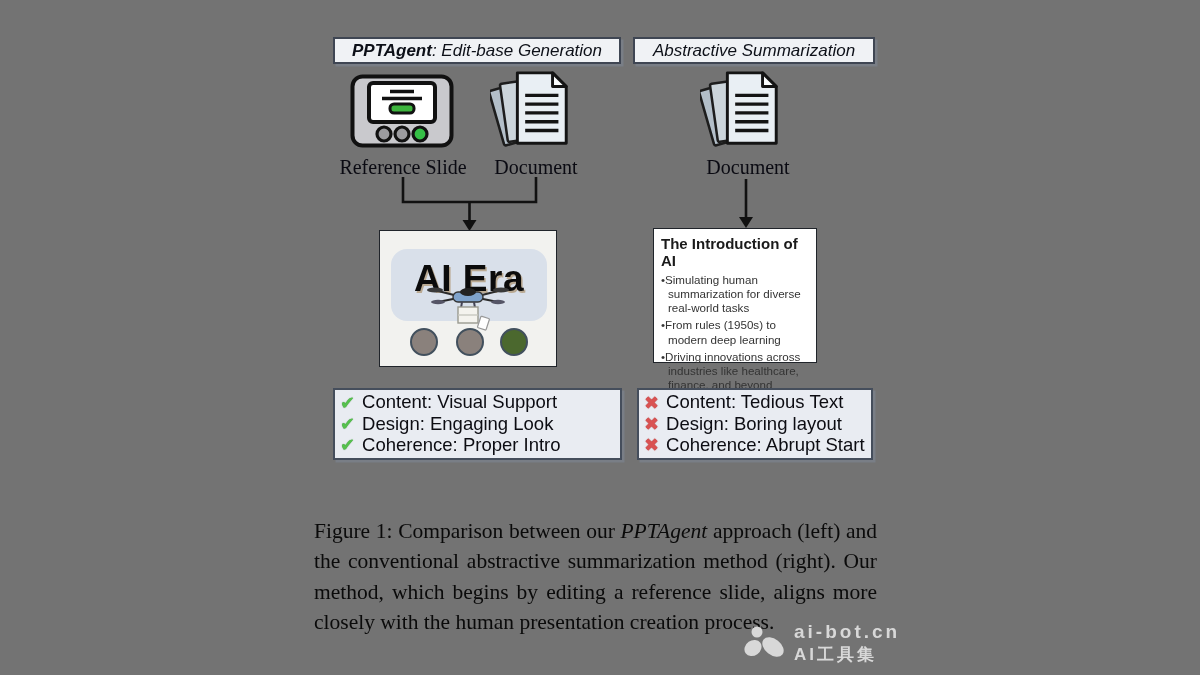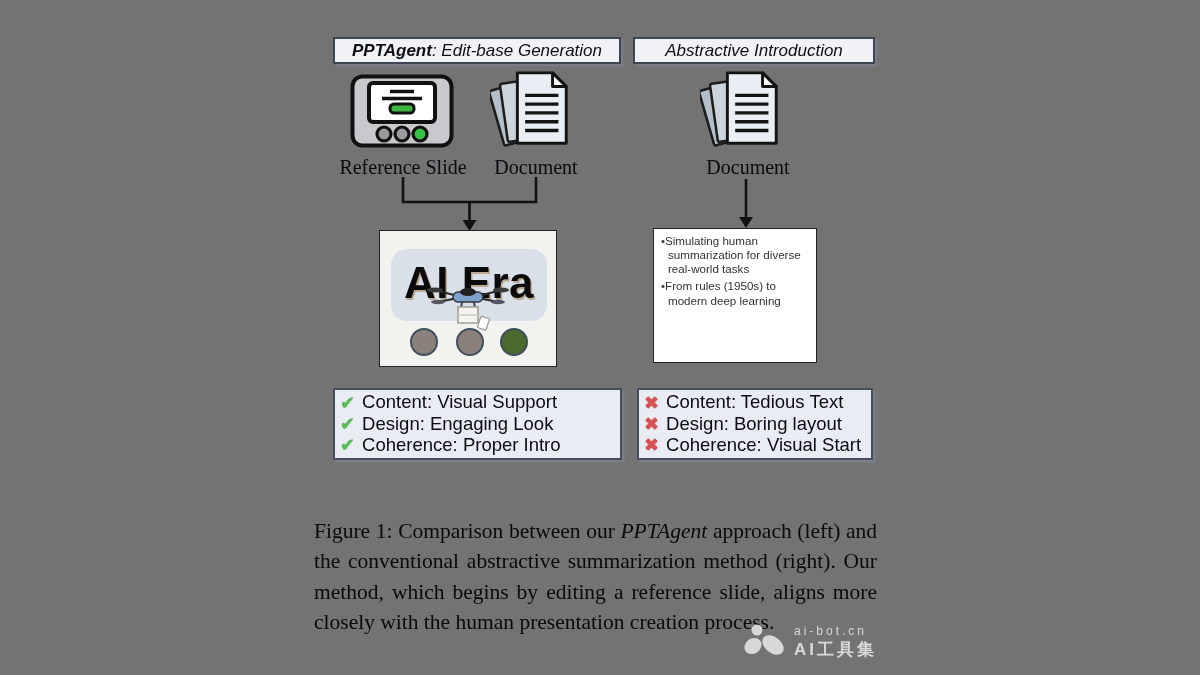--- a/index.html
+++ b/index.html
@@ -33,21 +33,21 @@
   
   .stack{position:absolute;box-sizing:border-box;border:1.8px solid #20242a;background:#fff;}
   .stack::before,.stack::after{content:"";position:absolute;box-sizing:border-box;
        width:100%;height:100%;background:#fbfbfa;border:1.8px solid #20242a;}
   .stack::after{left:5.5px;top:5.5px;z-index:-1;}
   .stack::before{left:12px;top:12px;z-index:-2;box-shadow:4px 5px 5px rgba(0,0,0,.4);}
 
   .left-slide{left:379px;top:230px;width:178px;height:137px;background:#f2f2ef;}
   .slide-banner{position:absolute;left:11px;top:18px;width:156px;height:72px;
                 background:#d9e0ea;border-radius:16px;}
-  .slide-title{text-align:center;margin-top:9px;font-size:44px;font-weight:bold;
+  .slide-title{text-align:center;margin-top:9px;font-size:37px;font-weight:bold;
                letter-spacing:.5px;color:#0b0b0b;
                text-shadow:1.5px 1.5px 0 rgba(155,115,60,.5);}
   .drone{position:absolute;left:50%;top:50px;transform:translateX(-50%);}
   .dot{position:absolute;top:97px;width:28px;height:28px;border-radius:50%;
        border:2px solid #42505d;box-sizing:border-box;}
   .dot1{left:30px;background:#8a817c;}
   .dot2{left:76px;background:#8a817c;}
   .dot3{left:120px;background:#4b682e;}
 
   .right-slide{left:653px;top:228px;width:164px;height:135px;background:#ffffff;
@@ -73,33 +73,33 @@
   
   .caption{position:absolute;left:314px;top:494px;width:563px;
            font-family:"Liberation Serif",serif;font-size:21.5px;line-height:30.5px;
            color:#0a0a0a;text-align:justify;}
   .cap-italic{font-style:italic;}
 
   
   .watermark{position:absolute;left:744px;top:621px;display:flex;align-items:center;
              gap:8px;color:#d8d8d8;}
   .wm-text{display:flex;flex-direction:column;}
-  .wm-line1{font-size:12px;font-weight:normal;letter-spacing:3px;}
+  .wm-line1{font-size:19px;font-weight:bold;letter-spacing:3px;}
   .wm-line2{font-size:17px;font-weight:bold;letter-spacing:3px;}
 </style>
 </head>
 <body>
 
 <div class="canvas">
 
   <div class="hdr hdr-left">
     <span class="brand">PPTAgent</span>
       <span>: Edit-base Generation</span>
   </div>
-  <div class="hdr hdr-right">Abstractive Introduction</div>
+  <div class="hdr hdr-right">Abstractive Summarization</div>
 
   <div class="icon ref-slide">
     <svg width="104" height="74" viewBox="0 0 104 74">
       <rect x="2.5" y="2.5" width="99" height="69" rx="10" fill="#c9c9cd" stroke="#111" stroke-width="4"></rect>
       <rect x="19" y="9" width="66" height="39" rx="4" fill="#fff" stroke="#111" stroke-width="4"></rect>
       <line x1="40" y1="17.5" x2="64" y2="17.5" stroke="#111" stroke-width="3.5"></line>
       <line x1="32" y1="24.5" x2="72" y2="24.5" stroke="#111" stroke-width="3.5"></line>
       <rect x="40" y="30" width="24" height="9" rx="4" fill="#3eb53e" stroke="#111" stroke-width="3"></rect>
       <circle cx="34" cy="60" r="7" fill="#9b9b9f" stroke="#111" stroke-width="3.2"></circle>
       <circle cx="52" cy="60" r="7" fill="#9b9b9f" stroke="#111" stroke-width="3.2"></circle>
@@ -166,23 +166,25 @@
       <rect x="32" y="26" width="20" height="16" fill="#f4f3ee" stroke="#9a9a90" stroke-width="1.4"></rect>
       <line x1="32" y1="34" x2="52" y2="34" stroke="#c8c7c0" stroke-width="1.4"></line>
       <rect x="53" y="36" width="9" height="12" rx="1" fill="#fff" stroke="#999" stroke-width="1.2" transform="rotate(18 57 42)"></rect>
     </svg>
     <span class="dot dot1"></span>
     <span class="dot dot2"></span>
     <span class="dot dot3"></span>
   </div>
 
   <div class="stack right-slide">
+    <div class="text-title">The Introduction of AI</div>
     <ul class="bullets">
       <li><span>•</span><span>Simulating human summarization for diverse real-world tasks</span></li>
       <li><span>•</span><span>From rules (1950s) to modern deep learning</span></li>
+      <li><span>•</span><span>Driving innovations across industries like healthcare, finance, and beyond</span></li>
     </ul>
   </div>
 
   <div class="panel panel-left">
     <div class="row">
       <span class="mark check">✔</span>
       <span>Content: Visual Support</span>
     </div>
     <div class="row">
       <span class="mark check">✔</span>
@@ -198,21 +200,21 @@
     <div class="row">
       <span class="mark cross">✖</span>
       <span>Content: Tedious Text</span>
     </div>
     <div class="row">
       <span class="mark cross">✖</span>
       <span>Design: Boring layout</span>
     </div>
     <div class="row">
       <span class="mark cross">✖</span>
-      <span>Coherence: Visual Start</span>
+      <span>Coherence: Abrupt Start</span>
     </div>
   </div>
 
   <p class="caption"><span>Figure 1: Comparison between our </span><span class="cap-italic">PPTAgent</span><span> approach (left) and the conventional abstractive summarization method (right). Our method, which begins by editing a reference slide, aligns more closely with the human presentation creation process.</span></p>
 
   <div class="watermark">
     <svg width="42" height="42" viewBox="0 0 42 42">
       <circle cx="13" cy="9" r="5.5" fill="#d8d8d8"></circle>
       <ellipse cx="9" cy="25" rx="9" ry="7.5" fill="#d8d8d8" transform="rotate(-35 9 25)"></ellipse>
       <ellipse cx="29" cy="24" rx="12" ry="8" fill="#d8d8d8" transform="rotate(38 29 24)"></ellipse>

